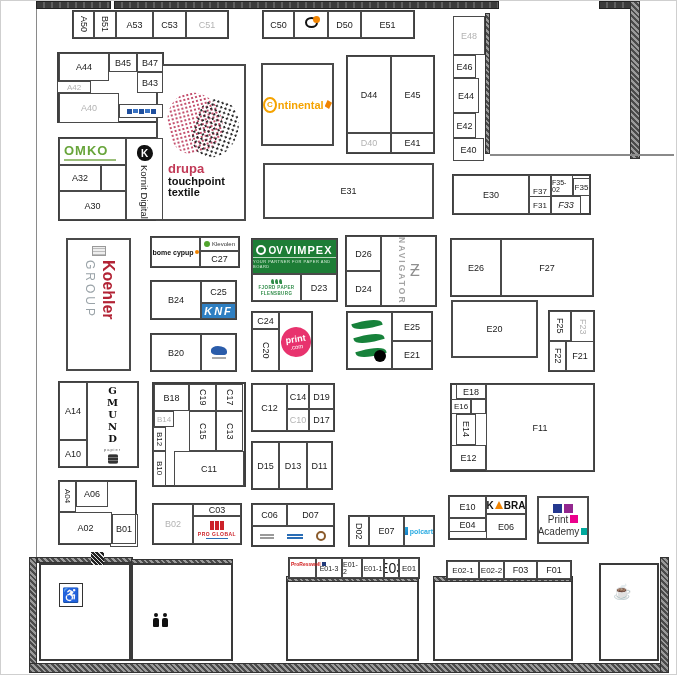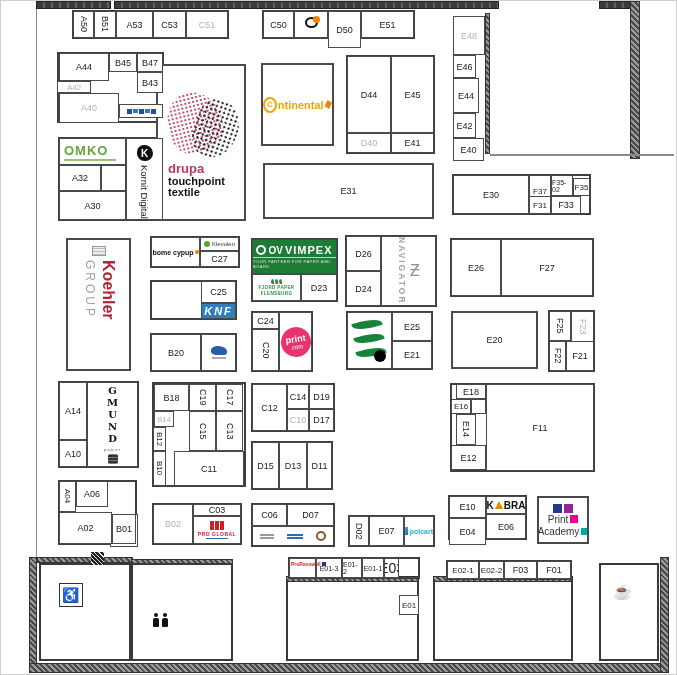--- a/index.html
+++ b/index.html
@@ -358,21 +358,21 @@
     <div class="blk" style="left: 347px; top: 514px; width: 87px; height: 32px;"></div>
     <div class="blk" style="left: 447px; top: 494px; width: 79px; height: 45px;"></div>
     <div class="blk" style="left: 287px; top: 556px; width: 132px; height: 22px;"></div>
     <div class="blk" style="left: 445px; top: 559px; width: 126px; height: 20px;"></div>
     <div class="booth rot" style="left: 72px; top: 10px; width: 21px; height: 27px;">A50</div>
     <div class="booth rot" style="left: 93px; top: 10px; width: 22px; height: 27px;">B51</div>
     <div class="booth" style="left: 115px; top: 10px; width: 37px; height: 27px;">A53</div>
     <div class="booth" style="left: 152px; top: 10px; width: 33px; height: 27px;">C53</div>
     <div class="booth dim" style="left: 185px; top: 10px; width: 42px; height: 27px;">C51</div>
     <div class="booth" style="left: 262px; top: 10px; width: 31px; height: 27px;">C50</div>
-    <div class="booth" style="left: 327px; top: 10px; width: 33px; height: 37px;">D50</div>
+    <div class="booth" style="left: 327px; top: 10px; width: 33px; height: 27px;">D50</div>
     <div class="booth" style="left: 360px; top: 10px; width: 53px; height: 27px;">E51</div>
     <div class="booth dim" style="left: 452px; top: 15px; width: 32px; height: 39px;">E48</div>
     <div class="booth" style="left: 452px; top: 54px; width: 23px; height: 23px;">E46</div>
     <div class="booth" style="left: 452px; top: 77px; width: 26px; height: 35px;">E44</div>
     <div class="booth" style="left: 452px; top: 112px; width: 23px; height: 25px;">E42</div>
     <div class="booth" style="left: 452px; top: 137px; width: 31px; height: 23px;">E40</div>
     <div class="booth" style="left: 58px; top: 52px; width: 50px; height: 28px;">A44</div>
     <div class="booth" style="left: 108px; top: 52px; width: 28px; height: 19px;">B45</div>
     <div class="booth" style="left: 136px; top: 52px; width: 26px; height: 19px;">B47</div>
     <div class="booth" style="left: 136px; top: 71px; width: 26px; height: 21px;">B43</div>
@@ -384,34 +384,35 @@
     <div class="booth" style="left: 346px; top: 55px; width: 44px; height: 77px;">D44</div>
     <div class="booth" style="left: 390px; top: 55px; width: 43px; height: 77px;">E45</div>
     <div class="booth dim" style="left: 346px; top: 132px; width: 44px; height: 20px;">D40</div>
     <div class="booth" style="left: 390px; top: 132px; width: 43px; height: 20px;">E41</div>
     <div class="booth bold" style="left: 262px; top: 162px; width: 171px; height: 56px;">E31</div>
     <div class="booth" style="left: 452px; top: 174px; width: 76px; height: 39px;">E30</div>
     <div class="booth" style="left: 528px; top: 174px; width: 22px; height: 32px; font-size: 8px; text-align: right;">F37</div>
     <div class="booth" style="left: 550px; top: 174px; width: 22px; height: 21px; font-size: 7px;">F35-02</div>
     <div class="booth" style="left: 572px; top: 177px; width: 17px; height: 18px; font-size: 8px;">F35</div>
     <div class="booth" style="left: 528px; top: 195px; width: 22px; height: 18px; font-size: 8px;">F31</div>
-    <div class="booth" style="left: 550px; top: 195px; width: 30px; height: 18px;">F33</div>
+    <div class="booth" style="left: 550px; top: 195px; width: 30px; height: 18px; font-style: italic;">F33</div>
     <div class="booth" style="left: 199px; top: 250px; width: 39px; height: 16px;">C27</div>
+    <div class="booth" style="left: 150px; top: 280px; width: 50px; height: 38px;">B24</div>
     <div class="booth" style="left: 200px; top: 280px; width: 35px; height: 22px;">C25</div>
     <div class="booth" style="left: 150px; top: 333px; width: 50px; height: 37px;">B20</div>
     <div class="booth" style="left: 300px; top: 273px; width: 36px; height: 27px;">D23</div>
     <div class="booth" style="left: 251px; top: 311px; width: 27px; height: 17px;">C24</div>
     <div class="booth rot" style="left: 251px; top: 328px; width: 27px; height: 42px;">C20</div>
     <div class="booth" style="left: 345px; top: 235px; width: 35px; height: 35px;">D26</div>
     <div class="booth" style="left: 345px; top: 270px; width: 35px; height: 35px;">D24</div>
     <div class="booth" style="left: 391px; top: 311px; width: 40px; height: 29px;">E25</div>
     <div class="booth" style="left: 391px; top: 340px; width: 40px; height: 28px;">E21</div>
     <div class="booth" style="left: 450px; top: 238px; width: 50px; height: 57px;">E26</div>
     <div class="booth" style="left: 500px; top: 238px; width: 92px; height: 57px;">F27</div>
-    <div class="booth bold" style="left: 450px; top: 310px; width: 87px; height: 58px;">E20</div>
+    <div class="booth bold" style="left: 450px; top: 299px; width: 87px; height: 58px;">E20</div>
     <div class="booth rot" style="left: 548px; top: 310px; width: 22px; height: 30px;">F25</div>
     <div class="booth rot dim" style="left: 570px; top: 310px; width: 23px; height: 32px;">F23</div>
     <div class="booth rot" style="left: 548px; top: 340px; width: 17px; height: 30px;">F22</div>
     <div class="booth" style="left: 565px; top: 340px; width: 28px; height: 30px;">F21</div>
     <div class="booth" style="left: 58px; top: 381px; width: 28px; height: 58px;">A14</div>
     <div class="booth" style="left: 58px; top: 439px; width: 28px; height: 27px;">A10</div>
     <div class="booth" style="left: 153px; top: 383px; width: 35px; height: 27px;">B18</div>
     <div class="booth rot" style="left: 188px; top: 383px; width: 27px; height: 27px;">C19</div>
     <div class="booth rot" style="left: 215px; top: 383px; width: 27px; height: 27px;">C17</div>
     <div class="booth dim" style="left: 153px; top: 410px; width: 20px; height: 16px; font-size: 8px;">B14</div>
@@ -439,25 +440,25 @@
     <div class="booth" style="left: 109px; top: 480px; width: 28px; height: 33px; margin-top: 33px;">B05</div>
     <div class="booth" style="left: 58px; top: 511px; width: 53px; height: 32px;">A02</div>
     <div class="booth" style="left: 111px; top: 513px; width: 24px; height: 30px;">B01</div>
     <div class="booth dim" style="left: 152px; top: 503px; width: 40px; height: 40px;">B02</div>
     <div class="booth" style="left: 192px; top: 503px; width: 48px; height: 12px;">C03</div>
     <div class="booth" style="left: 251px; top: 503px; width: 35px; height: 22px;">C06</div>
     <div class="booth" style="left: 286px; top: 503px; width: 47px; height: 22px;">D07</div>
     <div class="booth rot" style="left: 348px; top: 515px; width: 20px; height: 30px;">D02</div>
     <div class="booth" style="left: 368px; top: 515px; width: 35px; height: 30px;">E07</div>
     <div class="booth" style="left: 448px; top: 495px; width: 37px; height: 22px;">E10</div>
-    <div class="booth" style="left: 448px; top: 517px; width: 37px; height: 27px;">E04</div>
+    <div class="booth" style="left: 448px; top: 517px; width: 37px; height: 14px;">E04</div>
     <div class="booth" style="left: 485px; top: 513px; width: 40px; height: 25px;">E06</div>
     <div class="booth" style="left: 288px; top: 557px; width: 27px; height: 20px;"></div>
     <div class="booth" style="left: 315px; top: 557px; width: 26px; height: 20px; font-size: 7px;">E01-3</div>
     <div class="booth" style="left: 341px; top: 557px; width: 20px; height: 20px; font-size: 7px;">E01-2</div>
     <div class="booth" style="left: 361px; top: 557px; width: 22px; height: 20px; font-size: 7px;">E01-1</div>
     <div class="booth" style="left: 383px; top: 557px; width: 15px; height: 20px; font-size: 14px;">E03</div>
-    <div class="booth" style="left: 398px; top: 557px; width: 20px; height: 20px; font-size: 8px; margin-top: 37px;">E01</div>
+    <div class="booth" style="left: 398px; top: 557px; width: 20px; height: 20px; font-size: 8px;">E01</div>
     <div class="booth" style="left: 446px; top: 560px; width: 32px; height: 18px; font-size: 8px;">E02-1</div>
     <div class="booth" style="left: 478px; top: 560px; width: 25px; height: 18px; font-size: 8px;">E02-2</div>
     <div class="booth" style="left: 503px; top: 560px; width: 33px; height: 18px;">F03</div>
     <div class="booth" style="left: 536px; top: 560px; width: 34px; height: 18px;">F01</div>
   </div>
 
 </body></html>

